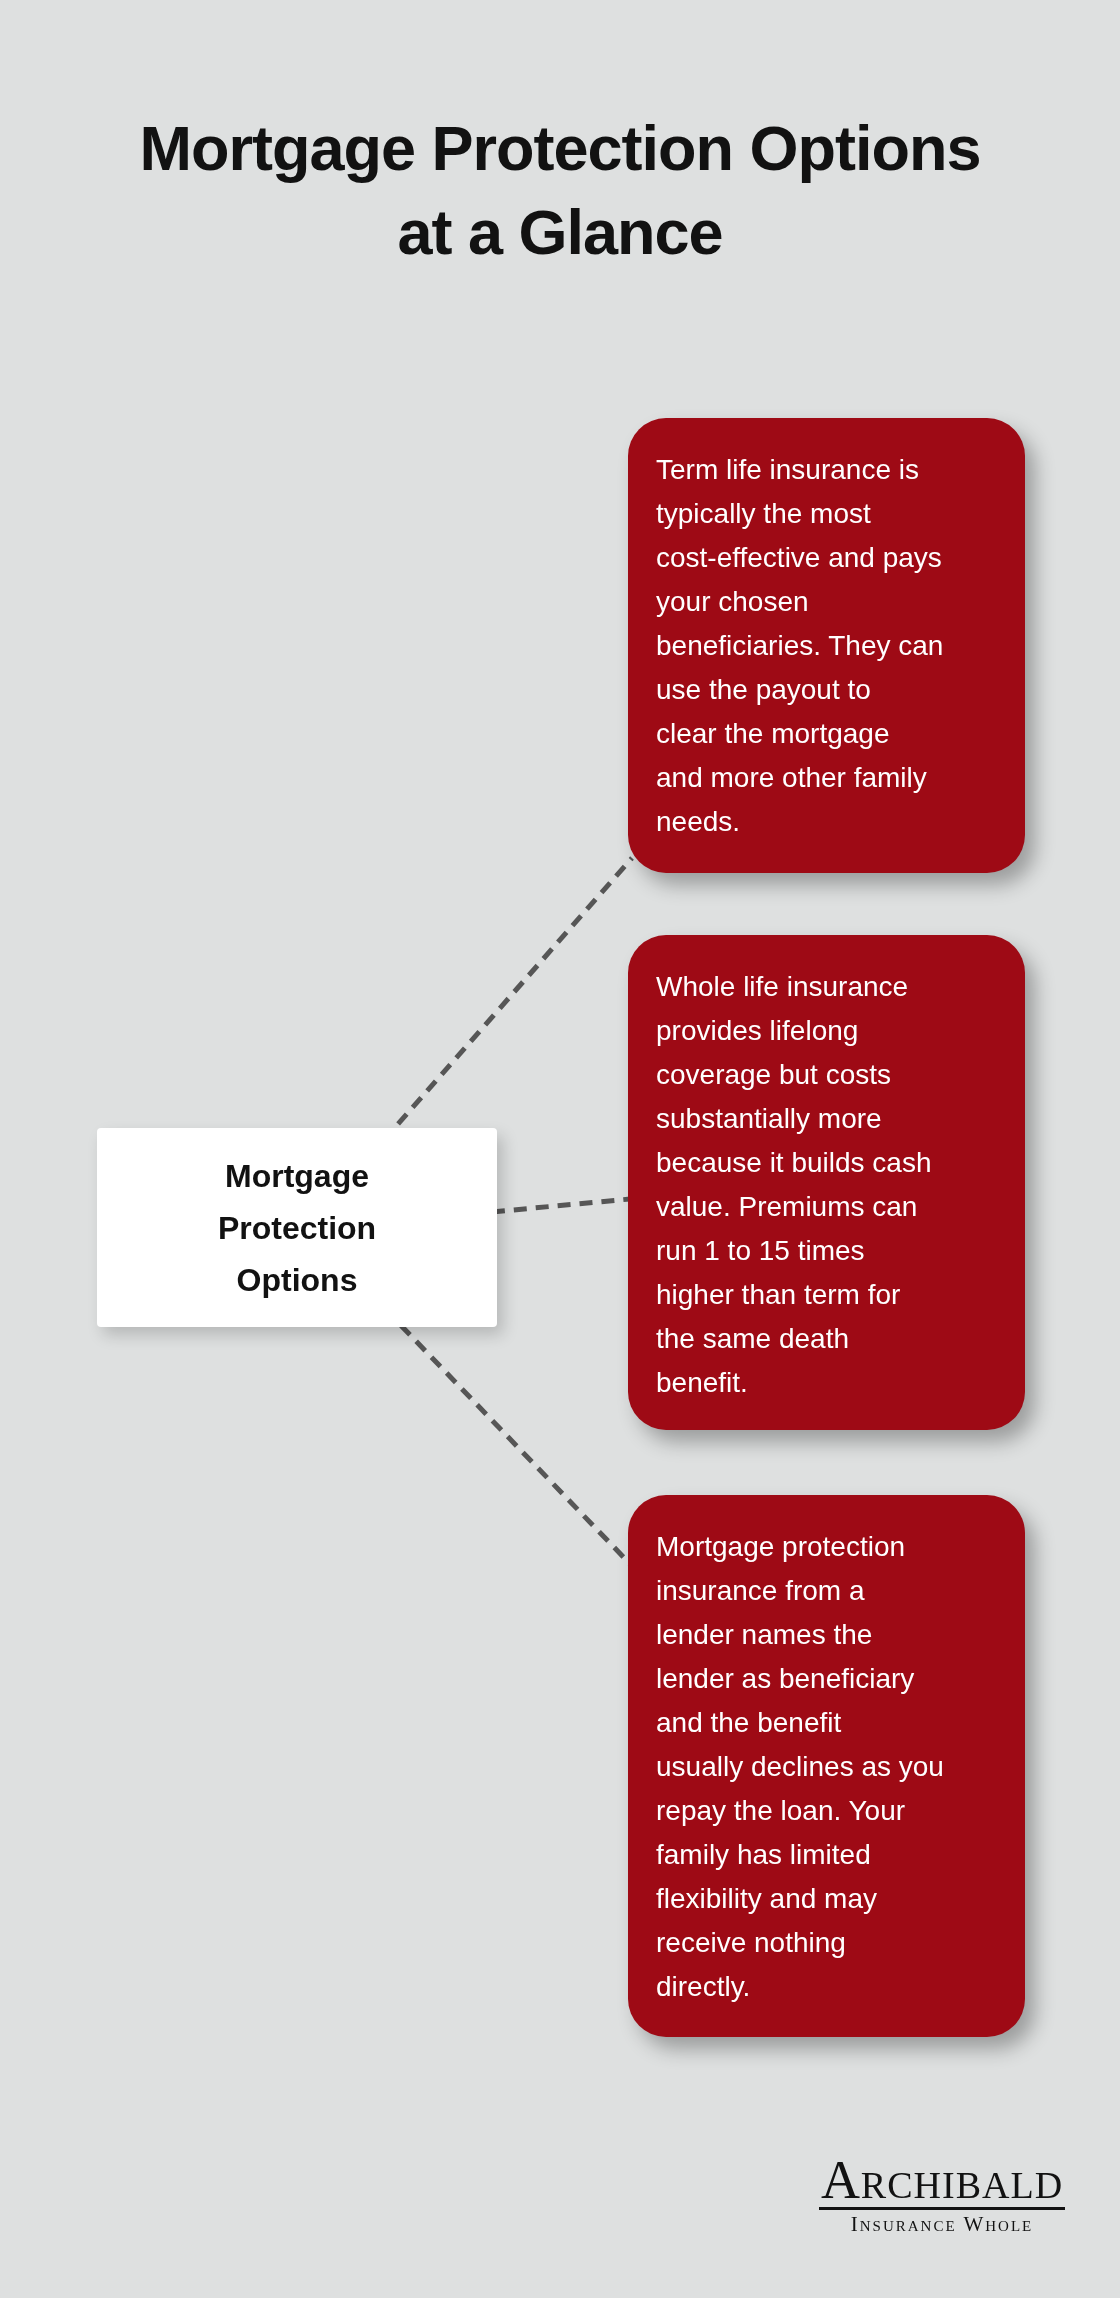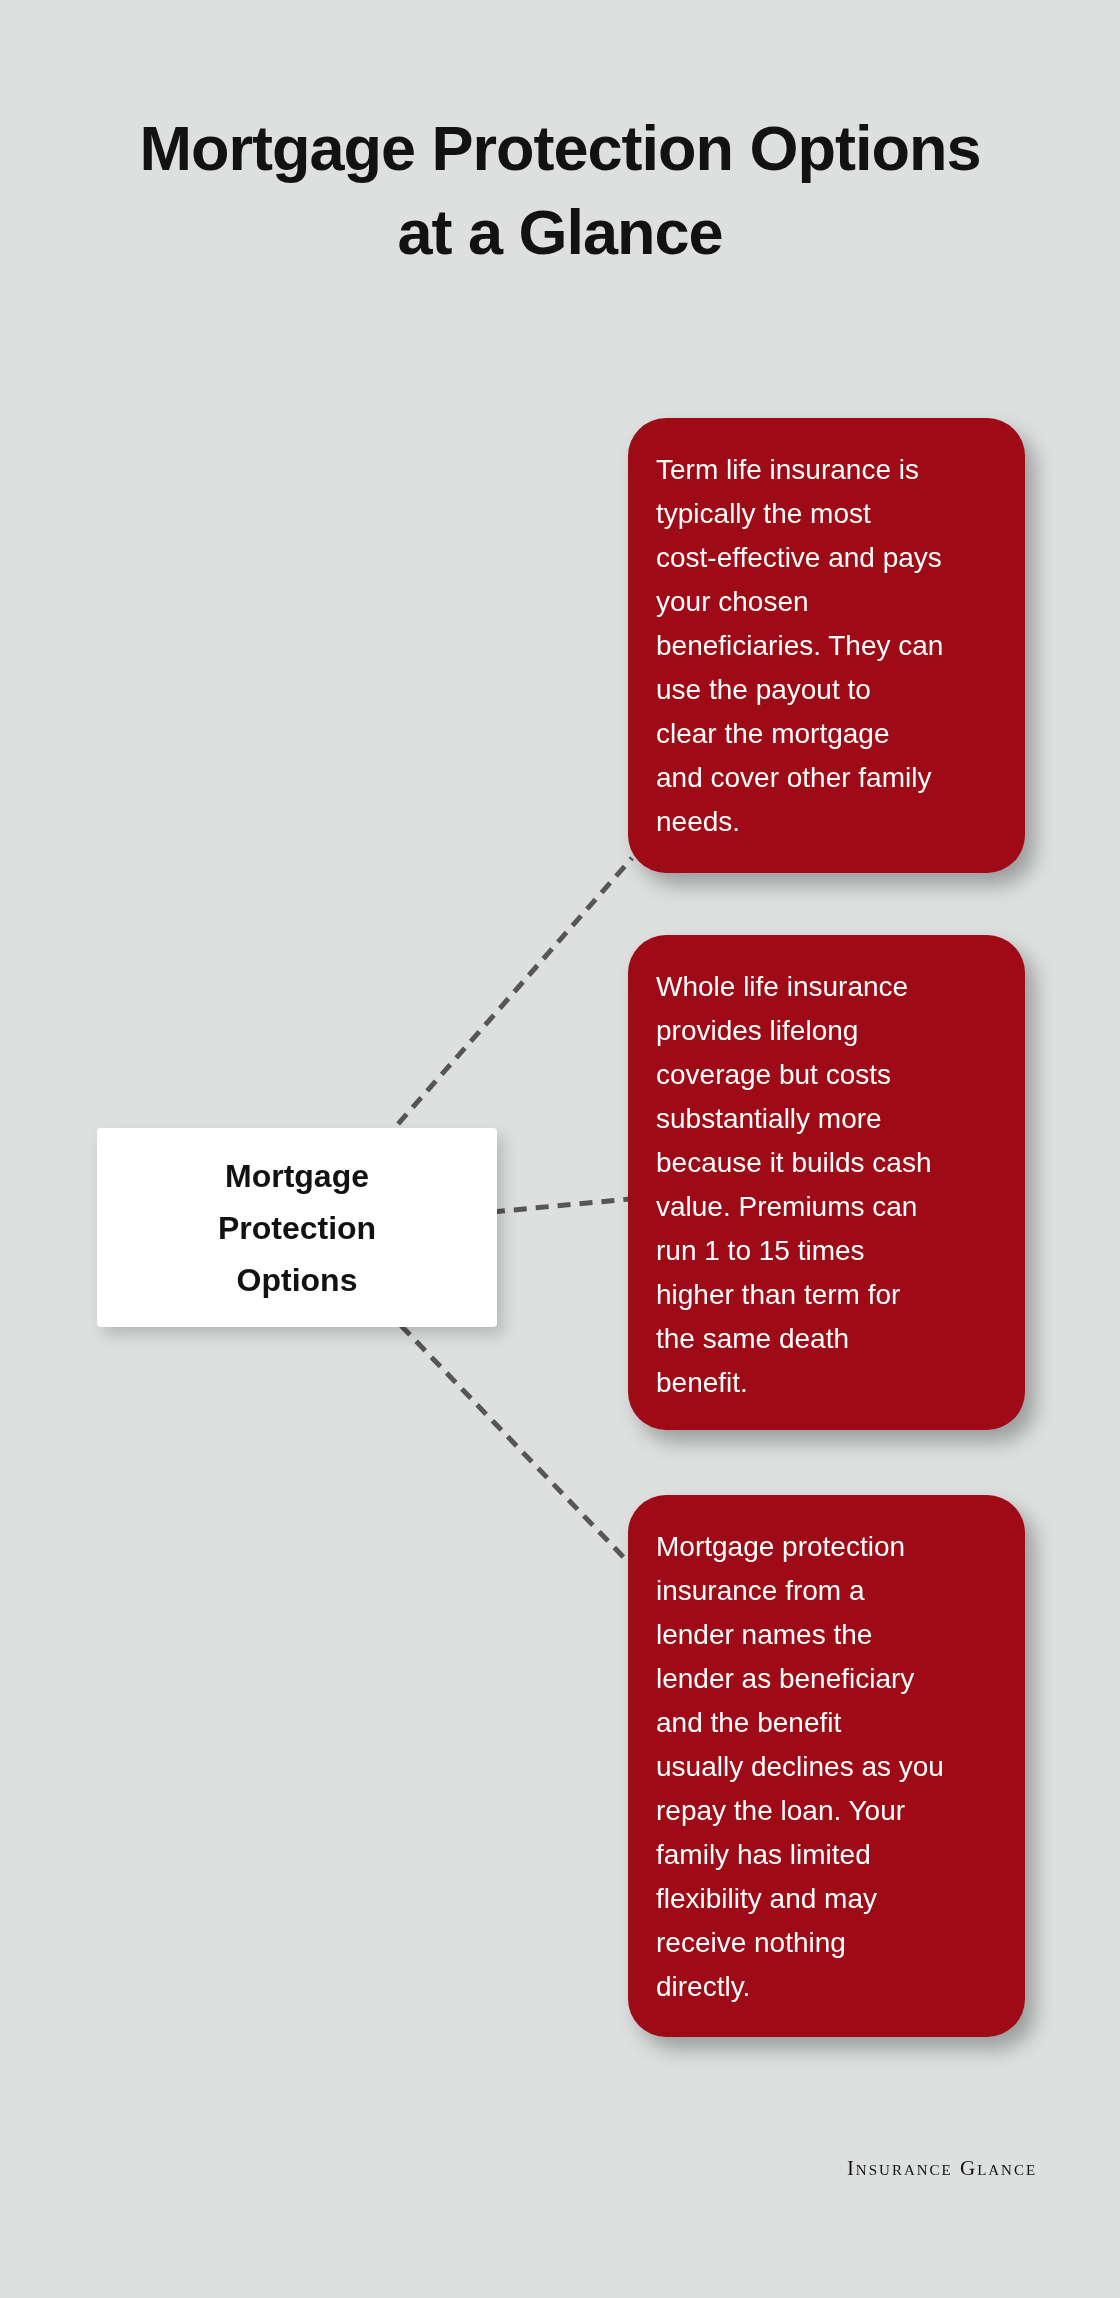--- a/index.html
+++ b/index.html
@@ -131,21 +131,21 @@
   </div>
 
   <div class="card card-1">
     <div class="card-text">Term life insurance is
 typically the most
 cost-effective and pays
 your chosen
 beneficiaries. They can
 use the payout to
 clear the mortgage
-and cover other family
+and more other family
 needs.</div>
   </div>
 
   <div class="card card-2">
     <div class="card-text">Whole life insurance
 provides lifelong
 coverage but costs
 substantially more
 because it builds cash
 value. Premiums can
@@ -163,16 +163,17 @@
 and the benefit
 usually declines as you
 repay the loan. Your
 family has limited
 flexibility and may
 receive nothing
 directly.</div>
   </div>
 
   <div class="logo">
-    <div class="logo-subtitle">Insurance Glance</div>
+    <div class="logo-name">Archibald</div>
+    <div class="logo-subtitle">Insurance Whole</div>
   </div>
 
 </div>
 
 </body></html>

